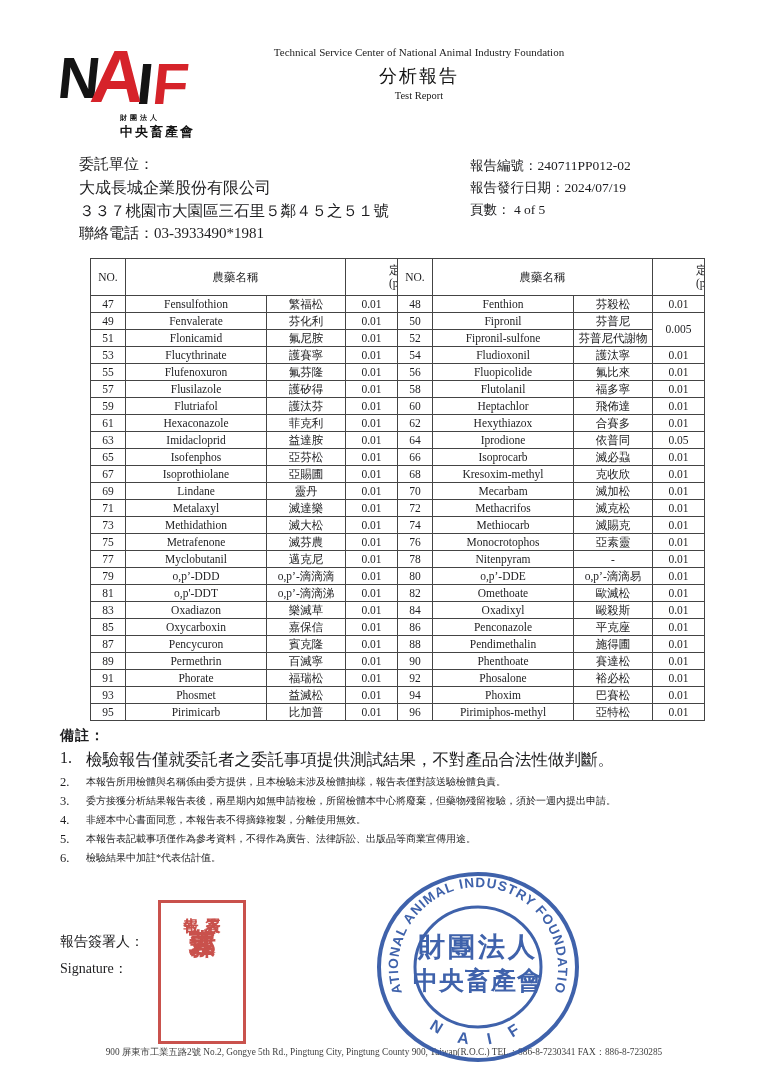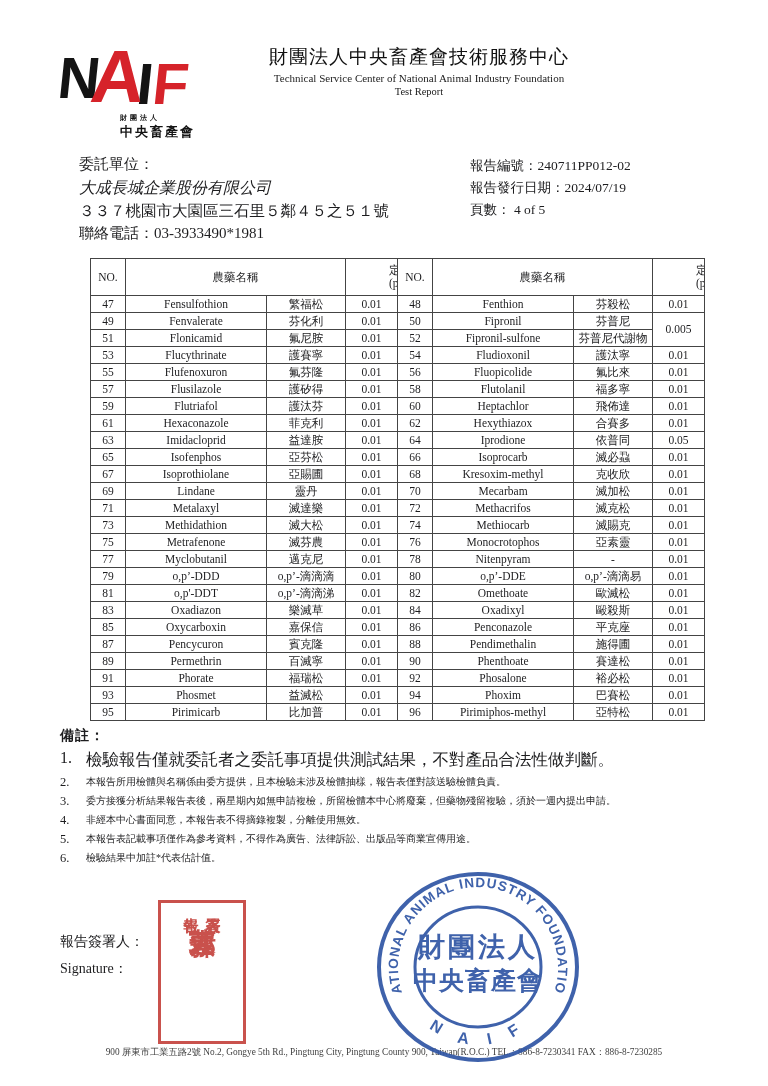--- a/index.html
+++ b/index.html
@@ -21,21 +21,21 @@
 
   
   .titles { position:absolute; left:120px; right:50px; top:44px; text-align:center; }
   .title-zh { font-size:19px; letter-spacing:1px; color:#111; }
   .title-en { font-size:11px; margin-top:2px; color:#222;font-family:Liberation Serif, serif; }
   .title-report-zh { font-size:18px; margin-top:6px; letter-spacing:2px; color:#111; }
   .title-report-en { font-size:10.5px; margin-top:2px; color:#222; }
 
   
   .client-block { position:absolute; left:79px; top:153px; font-size:15px; line-height:23px; }
-  .client-block .line2 { font-size:16px;font-style:italic; }
+  .client-block .line2 { font-size:16px; }
   .client-block .line3 { font-size:15.5px; }
   .report-block { position:absolute; left:470px; top:155px; font-size:13.5px; line-height:22px; }
 
   
   .ptable-wrap { position:absolute; left:78px; top:258px; width:614px;margin-left:12px; }
   table.ptable { border-collapse:collapse; table-layout:fixed; width:614px; font-size:11.5px; color:#1d1d1f; }
   table.ptable th, table.ptable td { border:1px solid #444; text-align:center; vertical-align:middle; padding:0 1px; overflow:hidden; white-space:nowrap; }
   table.ptable thead th { height:37px; font-weight:normal; font-size:11.5px; }
   table.ptable tbody td { height:17px; line-height:15px; }
   .limhead div { line-height:13px;padding-left:42px; }
@@ -76,22 +76,22 @@
       <span class="ltr-i">I</span>
       <span class="ltr-f">F</span>
     </div>
     <div class="logo-sub">
       <div class="logo-sub1">財團法人</div>
       <div class="logo-sub2">中央畜產會</div>
     </div>
   </div>
 
   <div class="titles">
-    <div class="title-zh">財團法人中央畜產會技術服務中心</div>
     <div class="title-en">Technical Service Center of National Animal Industry Foundation</div>
+    <div class="title-report-zh">分析報告</div>
     <div class="title-report-en">Test Report</div>
   </div>
 
   <div class="client-block">
     <div>委託單位：</div>
     <div class="line2">大成長城企業股份有限公司</div>
     <div class="line3">３３７桃園市大園區三石里５鄰４５之５１號</div>
     <div>聯絡電話：03-3933490*1981</div>
   </div>
 

